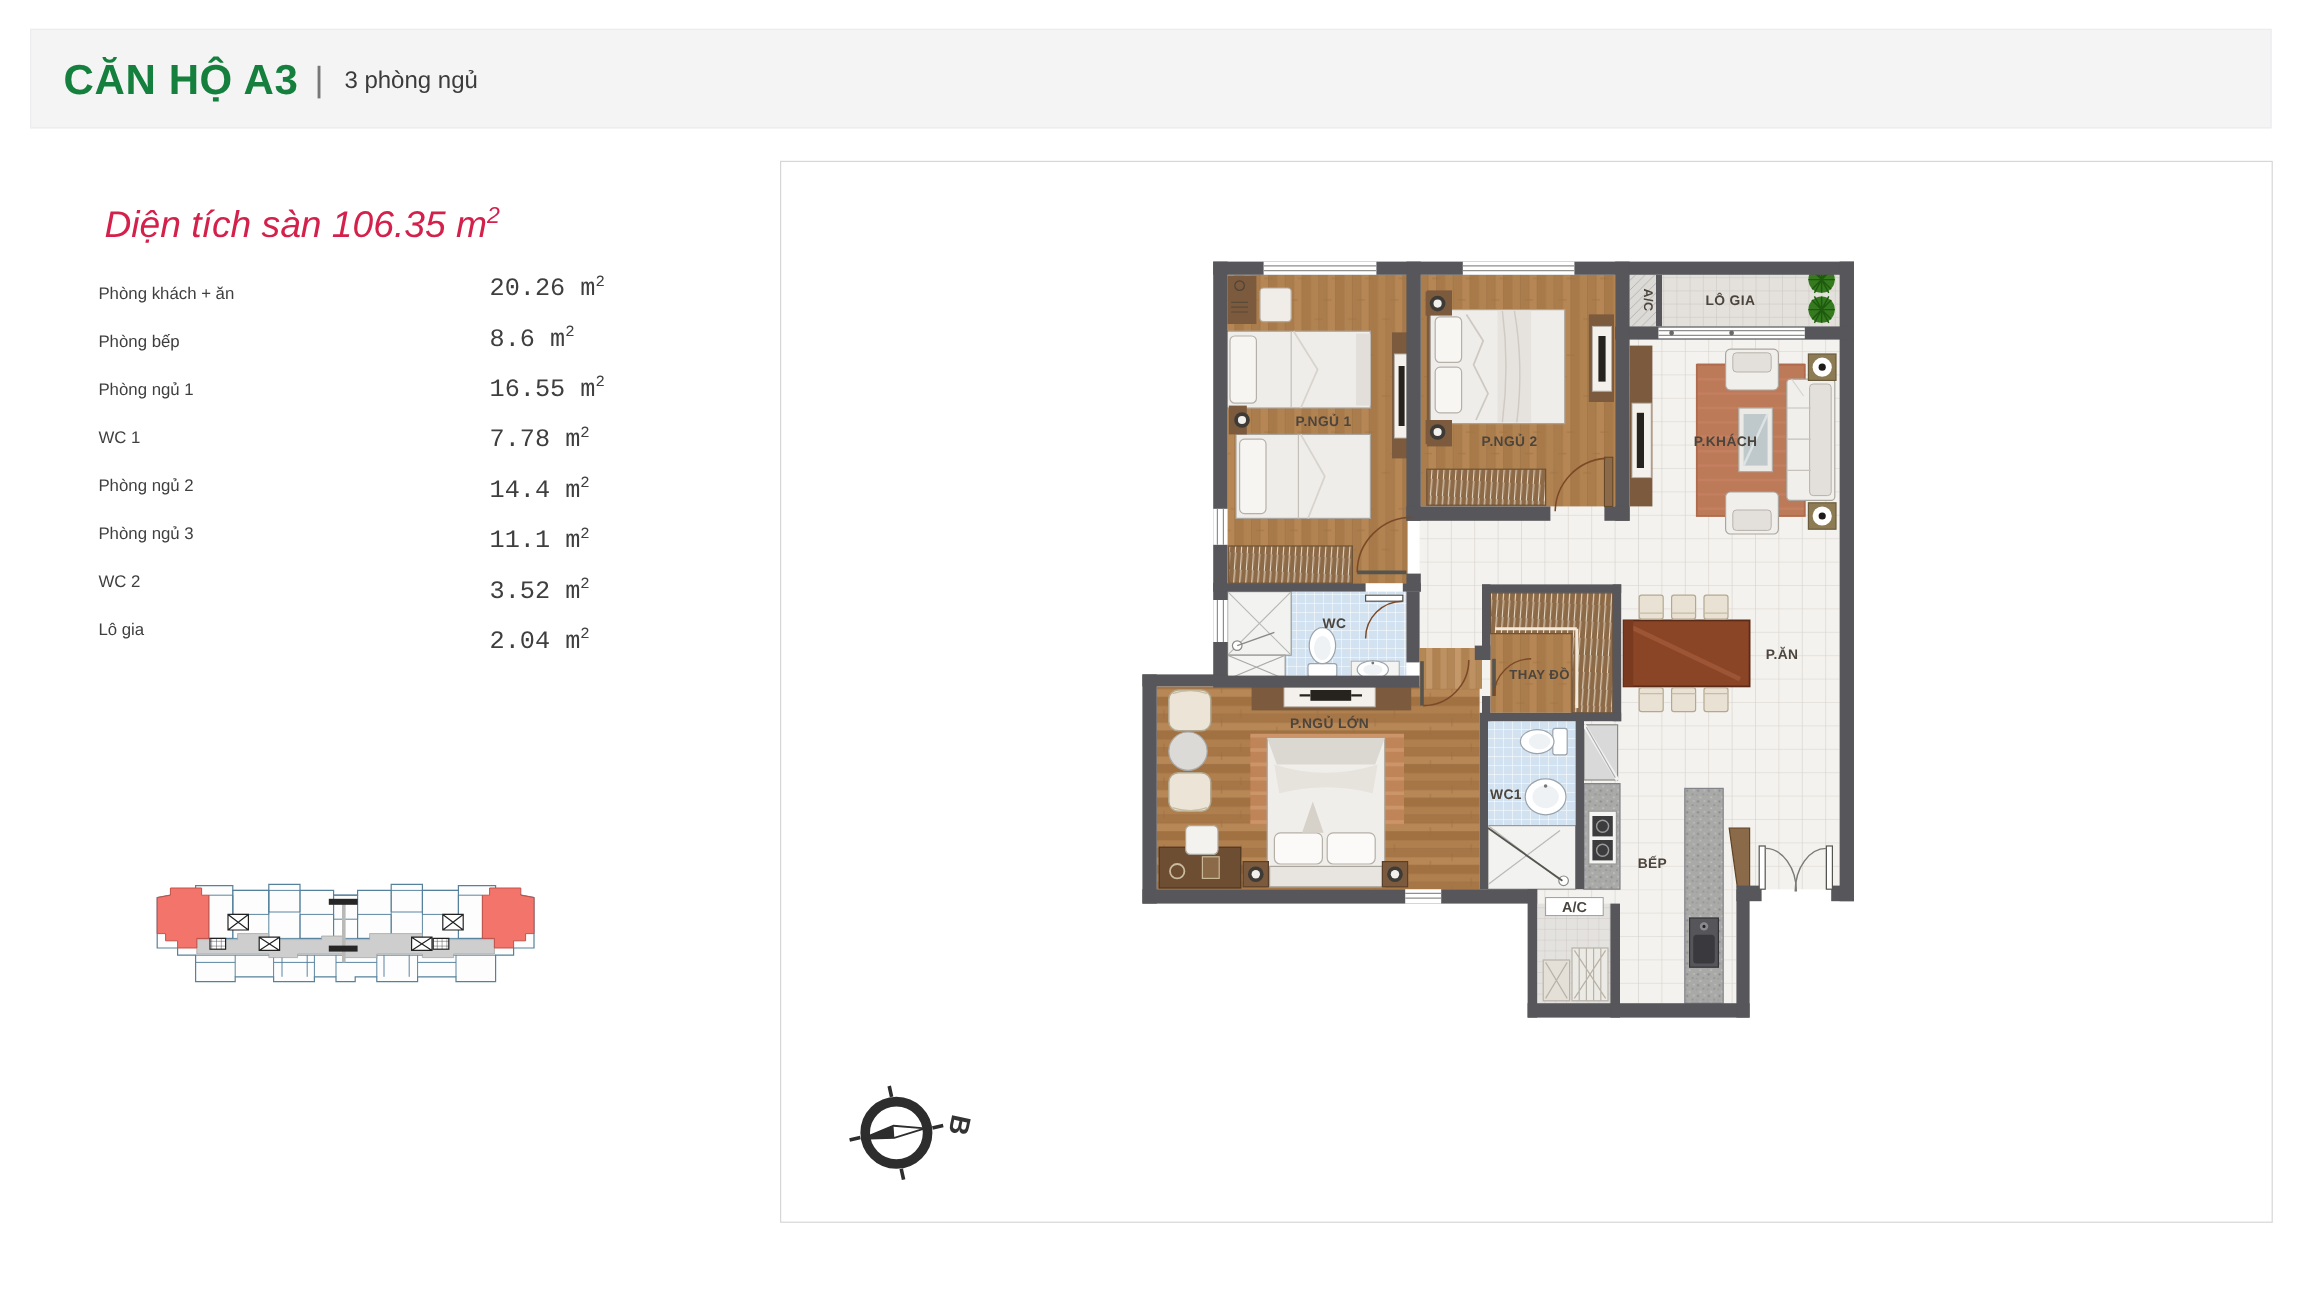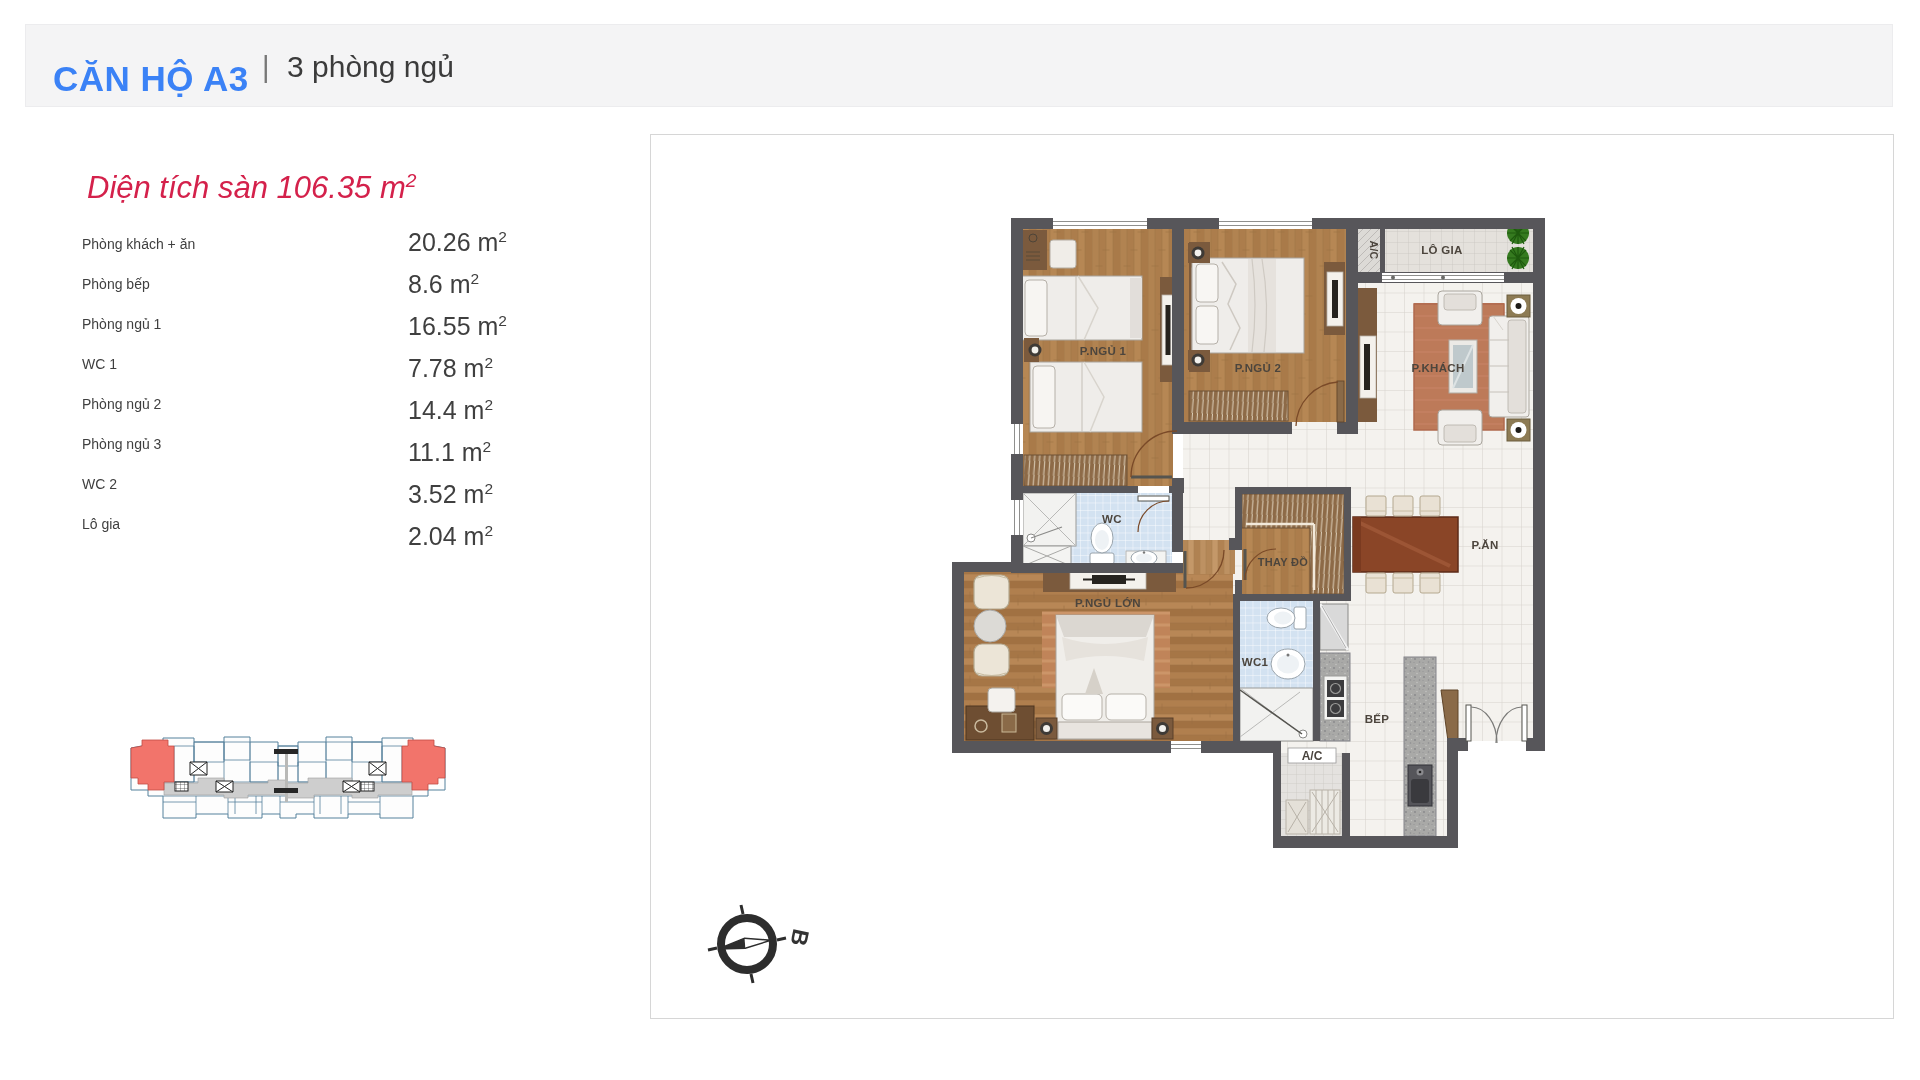--- a/index.html
+++ b/index.html
@@ -6,37 +6,37 @@
   html,body{margin:0;padding:0;background:#fff;}
   body{width:1920px;height:1080px;position:relative;overflow:hidden;font-family:"Liberation Sans",sans-serif;}
   .abs{position:absolute;}
   sup{font-size:62%;} .vals div{height:42px;line-height:42px;} .vals sup{line-height:0;}
 </style>
 </head>
 <body>
 
 <div class="abs" style="left:25px;top:24px;width:1868px;height:83px;background:#f4f4f5;border:1px solid #ececee;box-sizing:border-box;"></div>
 
-<div class="abs" style="left:53px;top:60px;font-size:35px;font-weight:bold;color:#3b82f6;letter-spacing:.5px;line-height:38px;text-align:center;">CĂN HỘ A3</div>
+<div class="abs" style="left:53px;top:48px;font-size:35px;font-weight:bold;color:#15803d;letter-spacing:.5px;line-height:38px;text-align:center;">CĂN HỘ A3</div>
 
 <div class="abs" style="left:262px;top:50px;font-size:29px;color:#777;line-height:34px;">|</div>
-<div class="abs" style="left:287px;top:50px;font-size:30px;color:#3b3b3b;line-height:34px;">3 phòng ngủ</div>
+<div class="abs" style="left:287px;top:50px;font-size:20px;color:#3b3b3b;line-height:34px;">3 phòng ngủ</div>
 
 <div class="abs" style="left:87px;top:167px;font-size:31px;color:#d4214b;line-height:27px;font-style:italic;">Diện tích sàn 106.35 m<sup>2</sup></div>
 
 <div class="abs" style="left:82px;top:224px;font-size:14px;color:#3f3f3f;line-height:40px;white-space:pre;">Phòng khách + ăn
 Phòng bếp
 Phòng ngủ 1
 WC 1
 Phòng ngủ 2
 Phòng ngủ 3
 WC 2
 Lô gia</div>
 
-<div class="abs vals" style="left:408px;top:221px;font-size:25px;color:#3f3f3f;">
+<div class="abs vals" style="left:408px;top:221px;font-size:21px;color:#3f3f3f;font-family:Liberation Mono, monospace;">
 <div>20.26 m<sup>2</sup></div>
 <div>8.6 m<sup>2</sup></div>
 <div>16.55 m<sup>2</sup></div>
 <div>7.78 m<sup>2</sup></div>
 <div>14.4 m<sup>2</sup></div>
 <div>11.1 m<sup>2</sup></div>
 <div>3.52 m<sup>2</sup></div>
 <div>2.04 m<sup>2</sup></div>
 </div>
 

